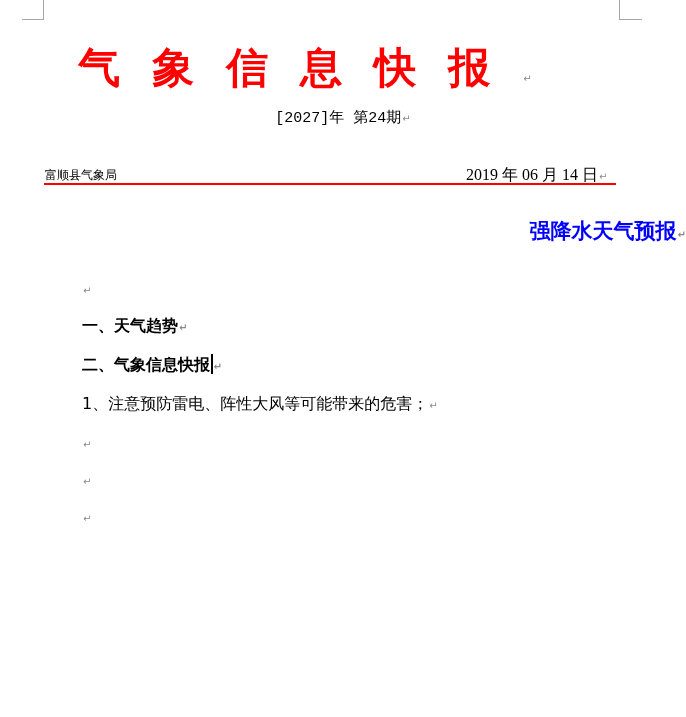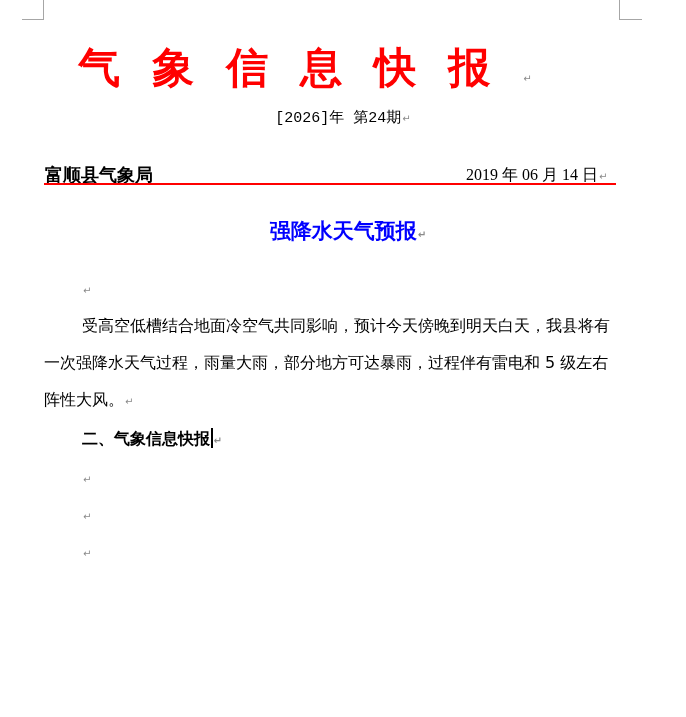--- a/index.html
+++ b/index.html
@@ -4,54 +4,55 @@
   <style>
     html, body { margin: 0; padding: 0; background: #ffffff; }
     body { width: 686px; height: 717px; position: relative; overflow: hidden; font-family: "DejaVu Serif", "Liberation Serif", serif; color: #000; }
     .corner { position: absolute; border-color: #a6a6a6; border-style: solid; }
     .corner-tl { left: 22px; top: -1px; width: 21px; height: 20px; border-width: 0 1px 1px 0; }
     .corner-tr { left: 619px; top: -1px; width: 22px; height: 20px; border-width: 0 0 1px 1px; }
     .pm { color: #8a8a8a; font-size: 10px; font-family: "DejaVu Sans", sans-serif; margin-left: 1px; }
     .title { position: absolute; top: 38px; left: 0; width: 588px; text-align: center; color: #ff0000; font-family: "DejaVu Sans", sans-serif; font-size: 42px; font-weight: bold; letter-spacing: 32px; line-height: 60px; padding-left: 22px; box-sizing: border-box; }
     .title .pm { letter-spacing: 0; font-weight: normal; }
     .issue { position: absolute; top: 108px; left: 0; width: 686px; text-align: center; font-size: 15px; line-height: 22px; font-family: "Liberation Mono", "DejaVu Sans Mono", monospace; }
-    .agency { position: absolute; top: 164px; left: 45px; font-size: 18px; font-weight: bold; line-height: 22px; }
+    .agency { position: absolute; top: 164px; left: 45px; font-size: 12px; font-weight: normal; line-height: 22px; }
     .date { position: absolute; top: 164px; left: 466px; font-size: 16px; font-weight: normal; line-height: 22px; font-family: "Liberation Serif", serif; }
     .redline { position: absolute; top: 183px; left: 44px; width: 572px; height: 2px; background: #ff0000; }
-    .subtitle { position: absolute; top: 216px; left: 0; width: 686px; text-align: center; color: #0000ff; font-family: "DejaVu Sans", sans-serif; font-size: 21px; font-weight: bold; line-height: 30px; padding-left: 10px; box-sizing: border-box; }
+    .subtitle { position: absolute; top: 216px; left: 0; width: 686px; text-align: right; color: #0000ff; font-family: "DejaVu Sans", sans-serif; font-size: 21px; font-weight: bold; line-height: 30px; padding-left: 10px; box-sizing: border-box; }
     .body { position: absolute; top: 270px; left: 44px; width: 578px; font-family: "DejaVu Sans", sans-serif; font-size: 16px; }
     .para { line-height: 37px; margin: 0; }
     .indent { text-indent: 38px; }
     .heading { font-weight: bold; }
     .empty { height: 37px; line-height: 37px; padding-left: 38px; }
     .caret { display: inline-block; width: 1.5px; height: 20px; background: #000; vertical-align: -4px; margin-left: 1px; }
   </style>
 </head>
 <body>
 
 <div class="corner corner-tl"></div>
 <div class="corner corner-tr"></div>
 
 <div class="title"><span>气象信息快报</span><span class="pm">↵</span></div>
 
-<div class="issue"><span>[2026]年 第24期</span><span class="pm">↵</span></div>
+<div class="issue"><span>[2027]年 第24期</span><span class="pm">↵</span></div>
 
 <div class="agency">富顺县气象局</div>
 <div class="date"><span>2019 年 06 月 14 日</span><span class="pm">↵</span></div>
 <div class="redline"></div>
 
 <div class="subtitle"><span>强降水天气预报</span><span class="pm">↵</span></div>
 
 <div class="body">
   <div class="empty"><span class="pm">↵</span></div>
 
+  <p class="para indent heading"><span>一、天气趋势</span><span class="pm">↵</span></p>
 
-  <p class="para indent"><span>受高空低槽结合地面冷空气共同影响，预计今天傍晚到明天白天，我县将有一次强降水天气过程，雨量大雨，部分地方可达暴雨，过程伴有雷电和 5 级左右阵性大风。</span><span class="pm">↵</span></p>
 
   <p class="para indent heading"><span>二、气象信息快报</span><span class="caret"></span><span class="pm">↵</span></p>
 
+  <p class="para indent"><span>1、注意预防雷电、阵性大风等可能带来的危害；</span><span class="pm">↵</span></p>
 
 
   <div class="empty"><span class="pm">↵</span></div>
   <div class="empty"><span class="pm">↵</span></div>
   <div class="empty"><span class="pm">↵</span></div>
 
 </div>
 
 </body></html>

